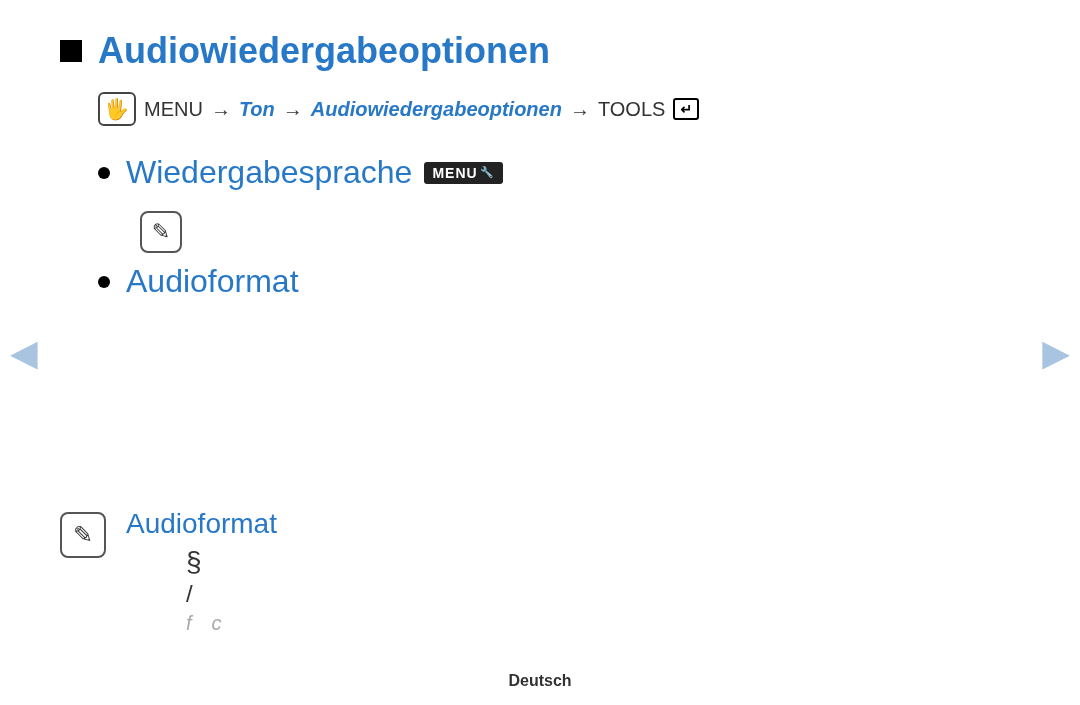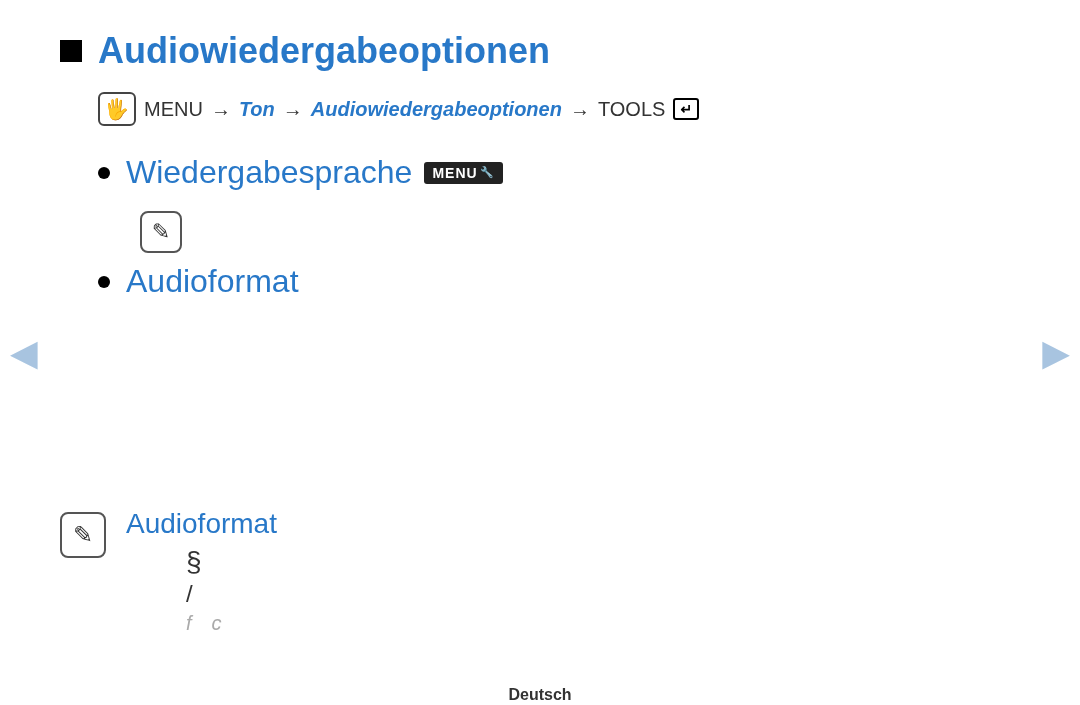--- a/index.html
+++ b/index.html
@@ -246,21 +246,21 @@
     }
 
     .symbol-f, .symbol-c {
       font-size: 20px;
       color: #aaa;
       font-style: italic;
     }
 
     .bottom-lang {
       position: absolute;
-      bottom: 1px;
+      bottom: 15px;
       left: 50%;
       transform: translateX(-50%);
       font-size: 16px;
       font-weight: bold;
       color: #333;
     }
 
     
     .hand-icon {
       font-size: 20px;

